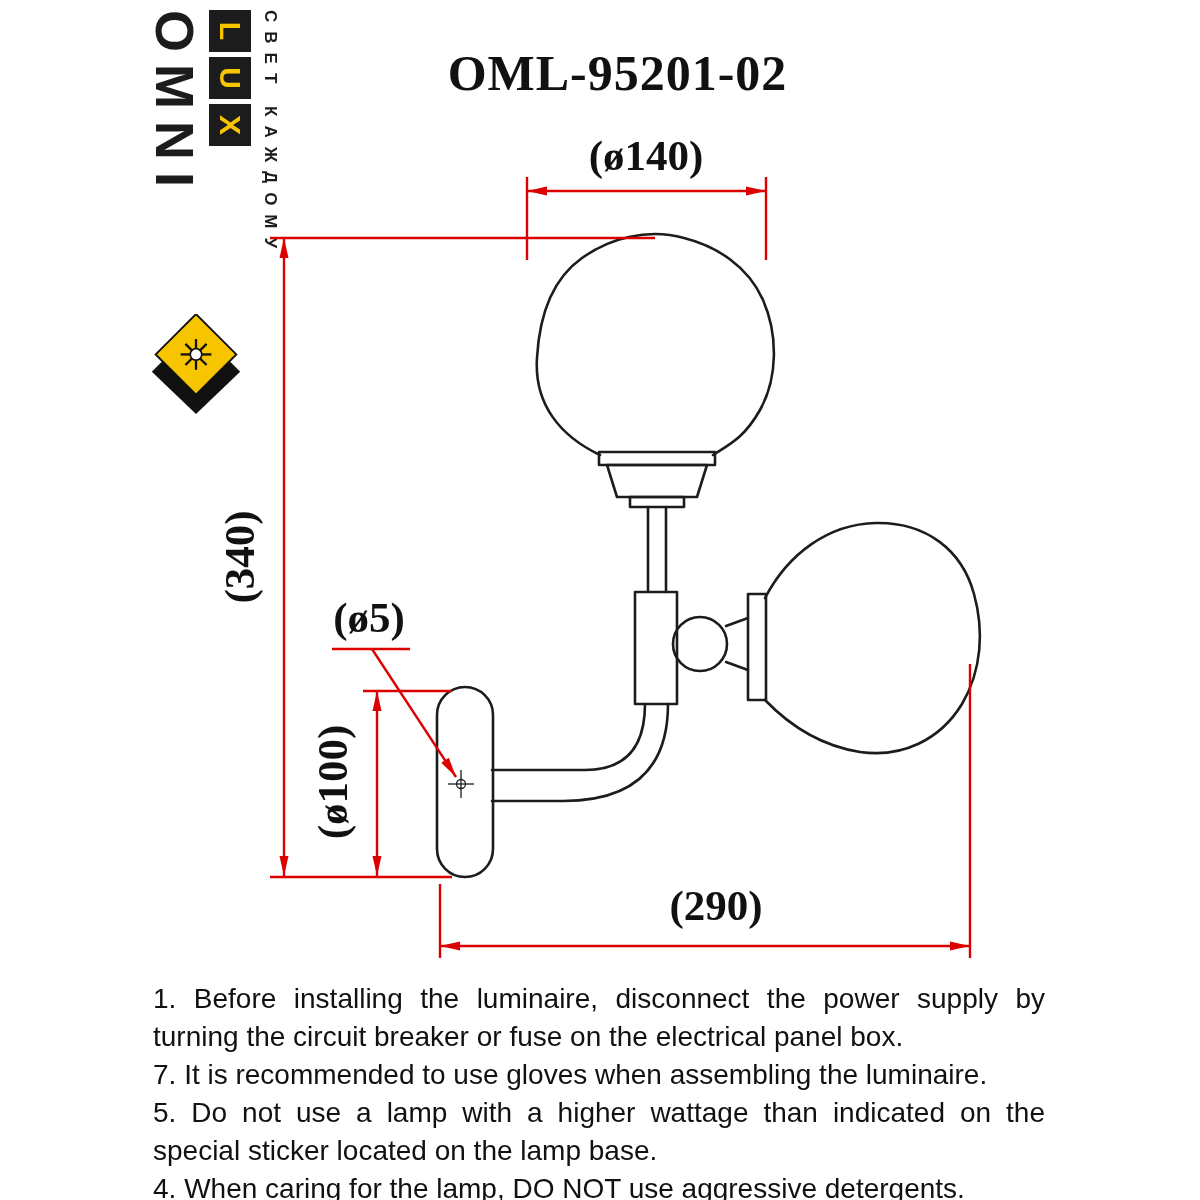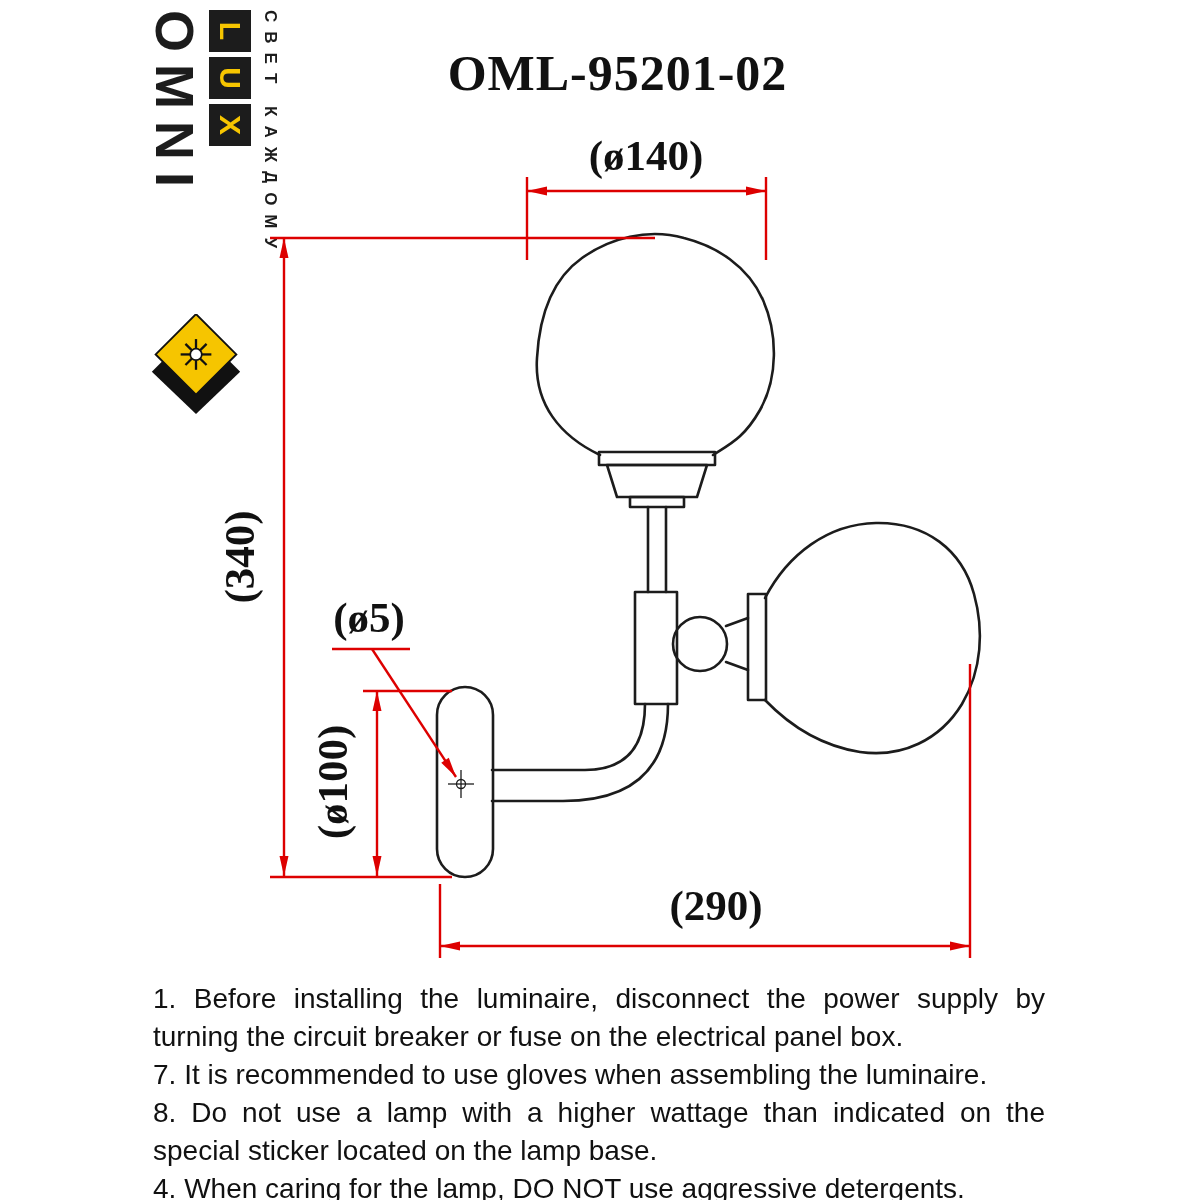--- a/index.html
+++ b/index.html
@@ -166,17 +166,17 @@
       <text class="dim-label" x="254" y="557" text-anchor="middle" transform="rotate(-90 254 557)">(340)</text>
       <text class="dim-label" x="369" y="632" text-anchor="middle">(ø5)</text>
       <text class="dim-label" x="347" y="782" text-anchor="middle" transform="rotate(-90 347 782)">(ø100)</text>
       <text class="dim-label" x="716" y="920" text-anchor="middle">(290)</text>
     </g>
   </svg>
 
   <div class="instructions">
     <p>1. Before installing the luminaire, disconnect the power supply by turning the circuit breaker or fuse on the electrical panel box.</p>
     <p>7. It is recommended to use gloves when assembling the luminaire.</p>
-    <p>8. Do not use a lamp with a higher wattage than indicated on the special sticker located on the lamp base.</p>
+    <p>5. Do not use a lamp with a higher wattage than indicated on the special sticker located on the lamp base.</p>
     <p>4. When caring for the lamp, DO NOT use aggressive detergents.</p>
   </div>
 
 </div>
 
 </body></html>

